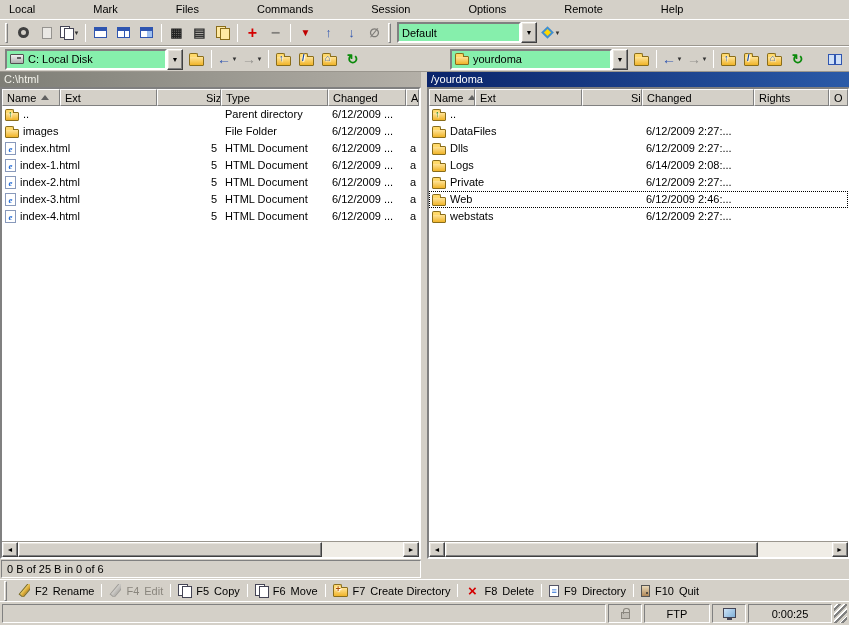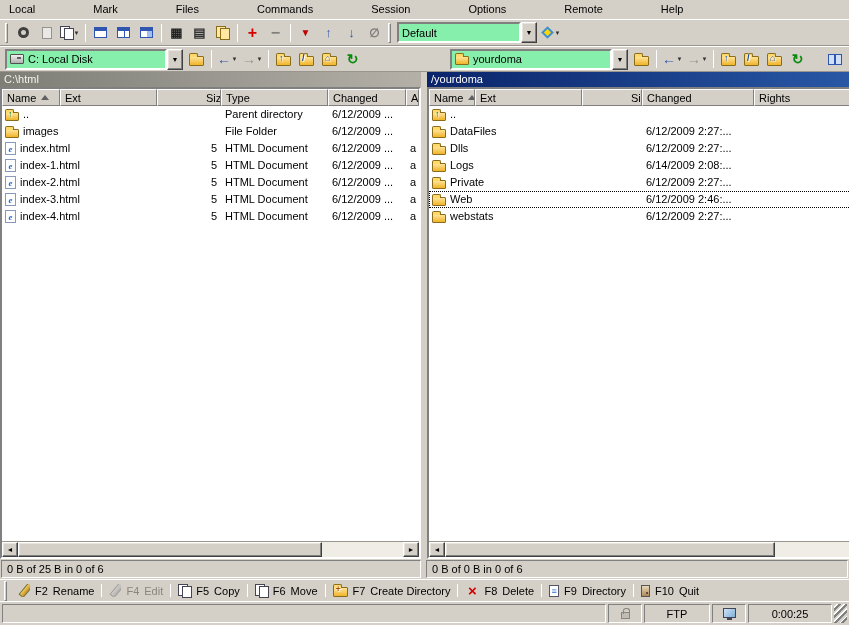--- a/index.html
+++ b/index.html
@@ -391,21 +391,21 @@
             </span>
             <span class="col" style="width: 107px;">
               <span>Ext</span>
             </span>
             <span class="col rightal" style="width: 60px;">
               <span>Size</span>
             </span>
             <span class="col" style="width: 112px;">
               <span>Changed</span>
             </span>
-            <span class="col" style="width: 96px;">
+            <span class="col" style="width: 75px;">
               <span>Rights</span>
             </span>
             <span class="col flexcol">
               <span>O</span>
             </span>
           </div>
         <div class="list" id="rlist">
             <div class="row">
               <span class="cell namecell" style="width: 153px;">
                 <span class="ic i-folder sm">
@@ -485,21 +485,20 @@
               <span class="sthumb" style="width:81%"></span>
             </span>
           <span class="sbtn r"></span>
         </div>
       </div>
     </div>
   </div>
 
   <div class="statusrow">
     <div class="spanel sleft">0 B of 25 B in 0 of 6</div>
-    <div class="spanel sright">0 B of 0 B in 0 of 6</div>
   </div>
 
   <div class="fbar" id="fbar">
       <span class="grip"></span>
       <span class="fbtn">
         <span class="ic i-rename"></span>
         <span>F2</span>
         <span>Rename</span>
       </span>
       <span class="fsep"></span>

